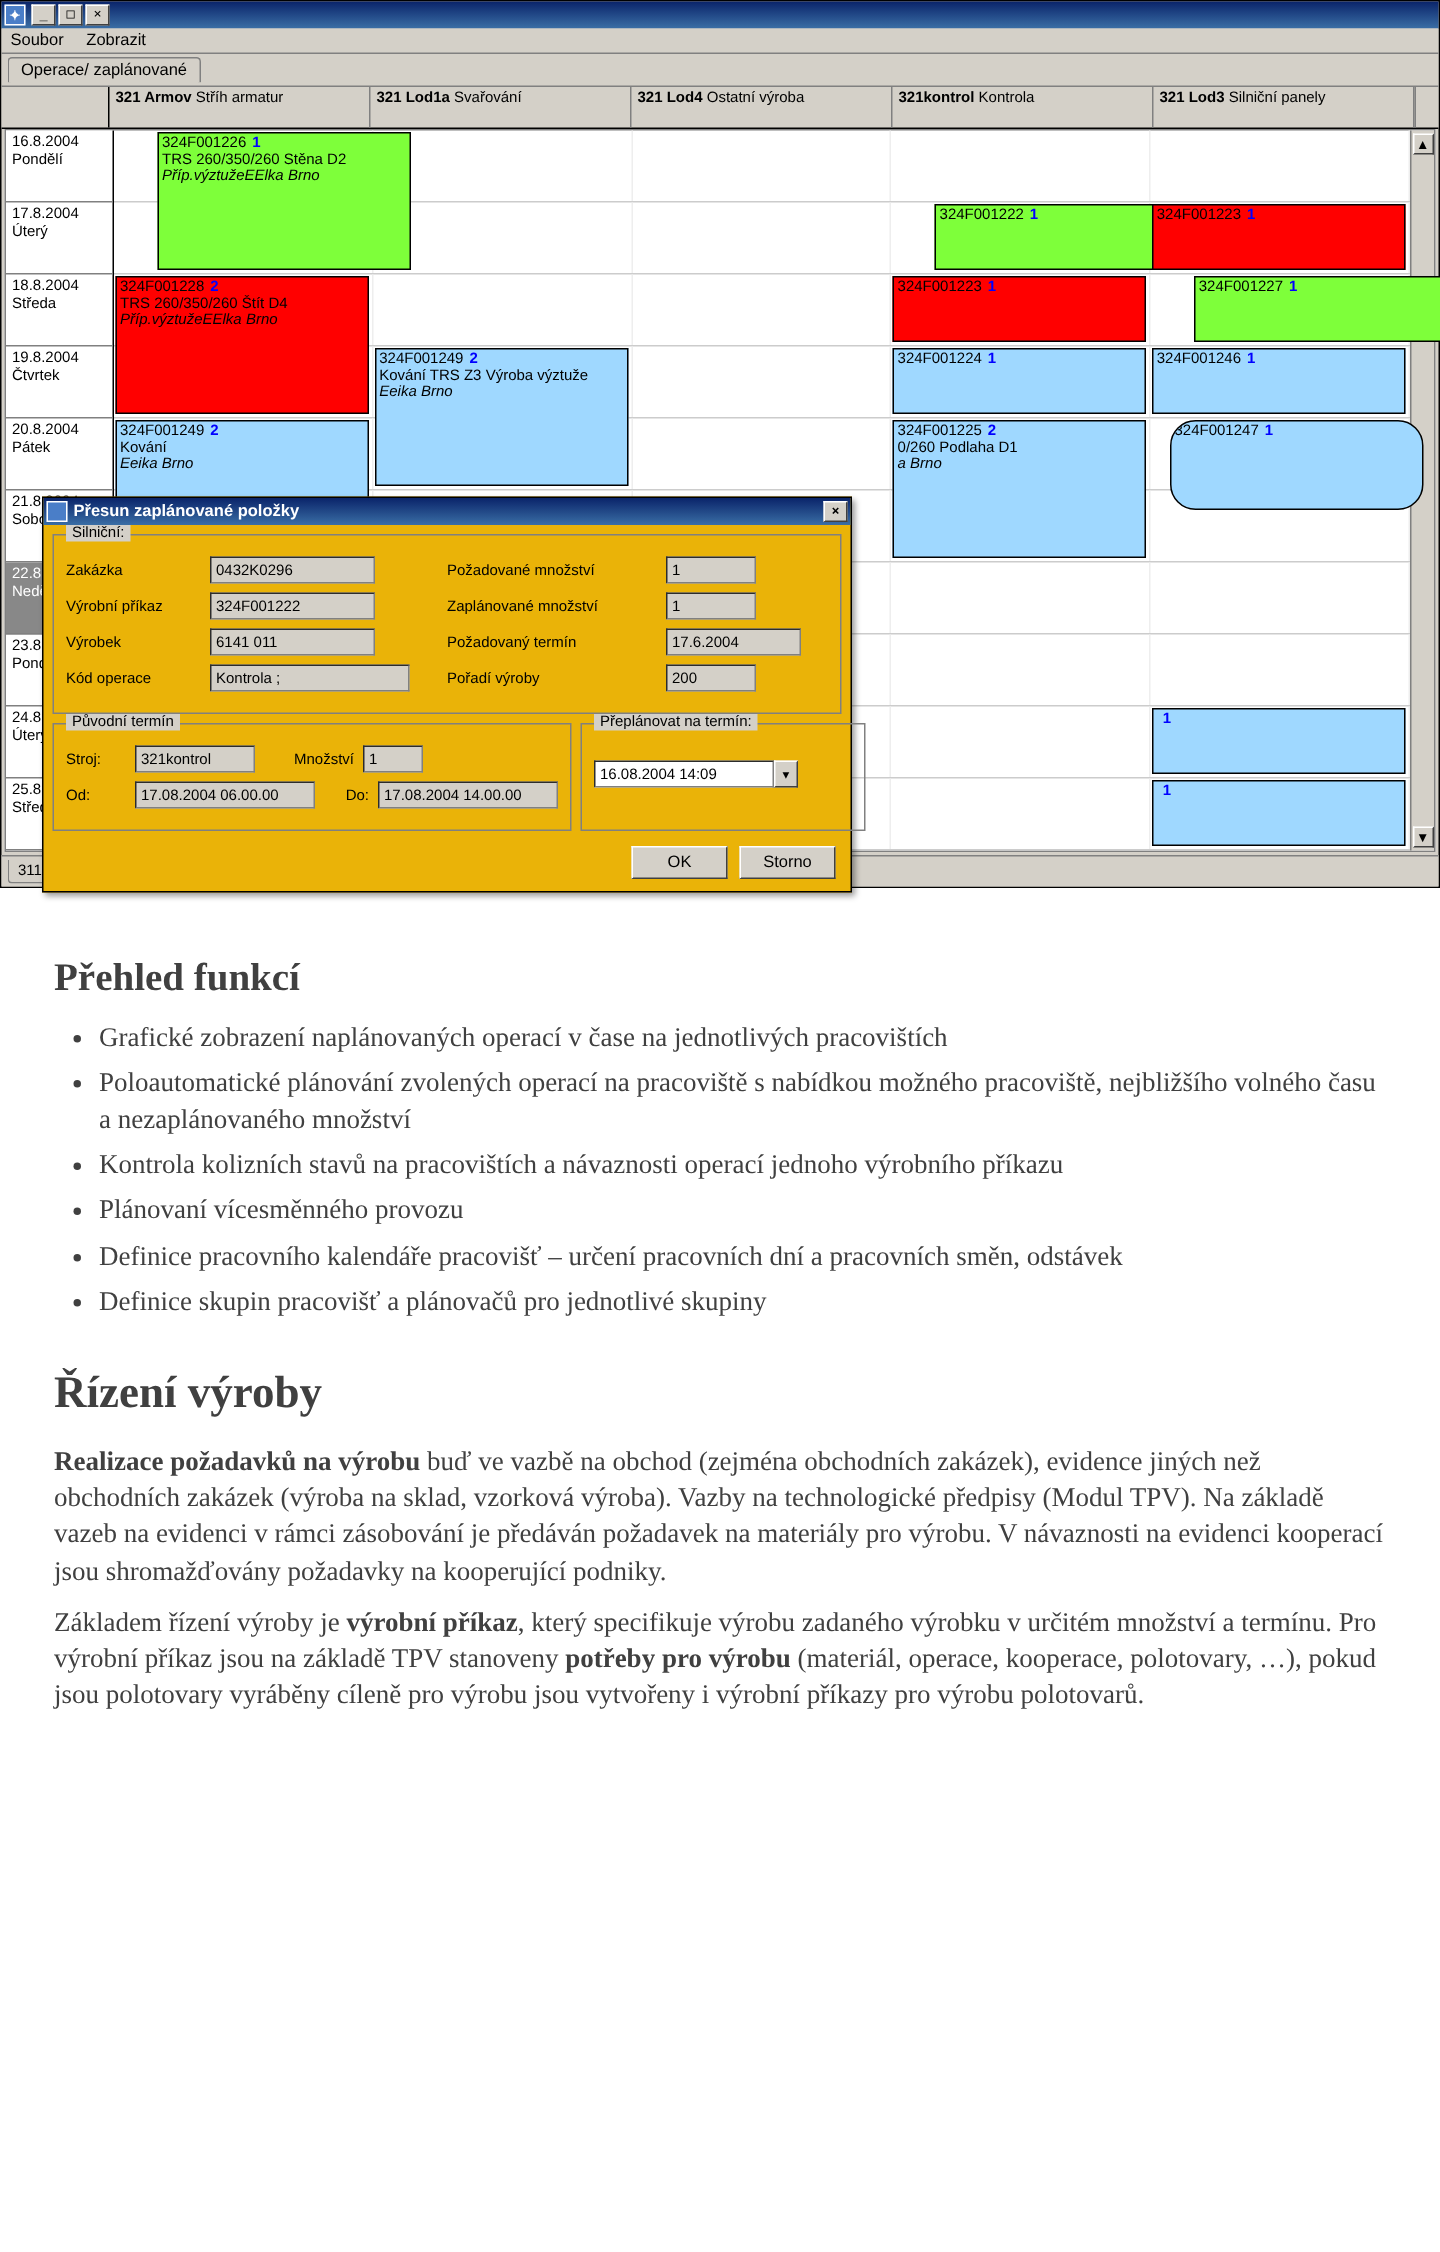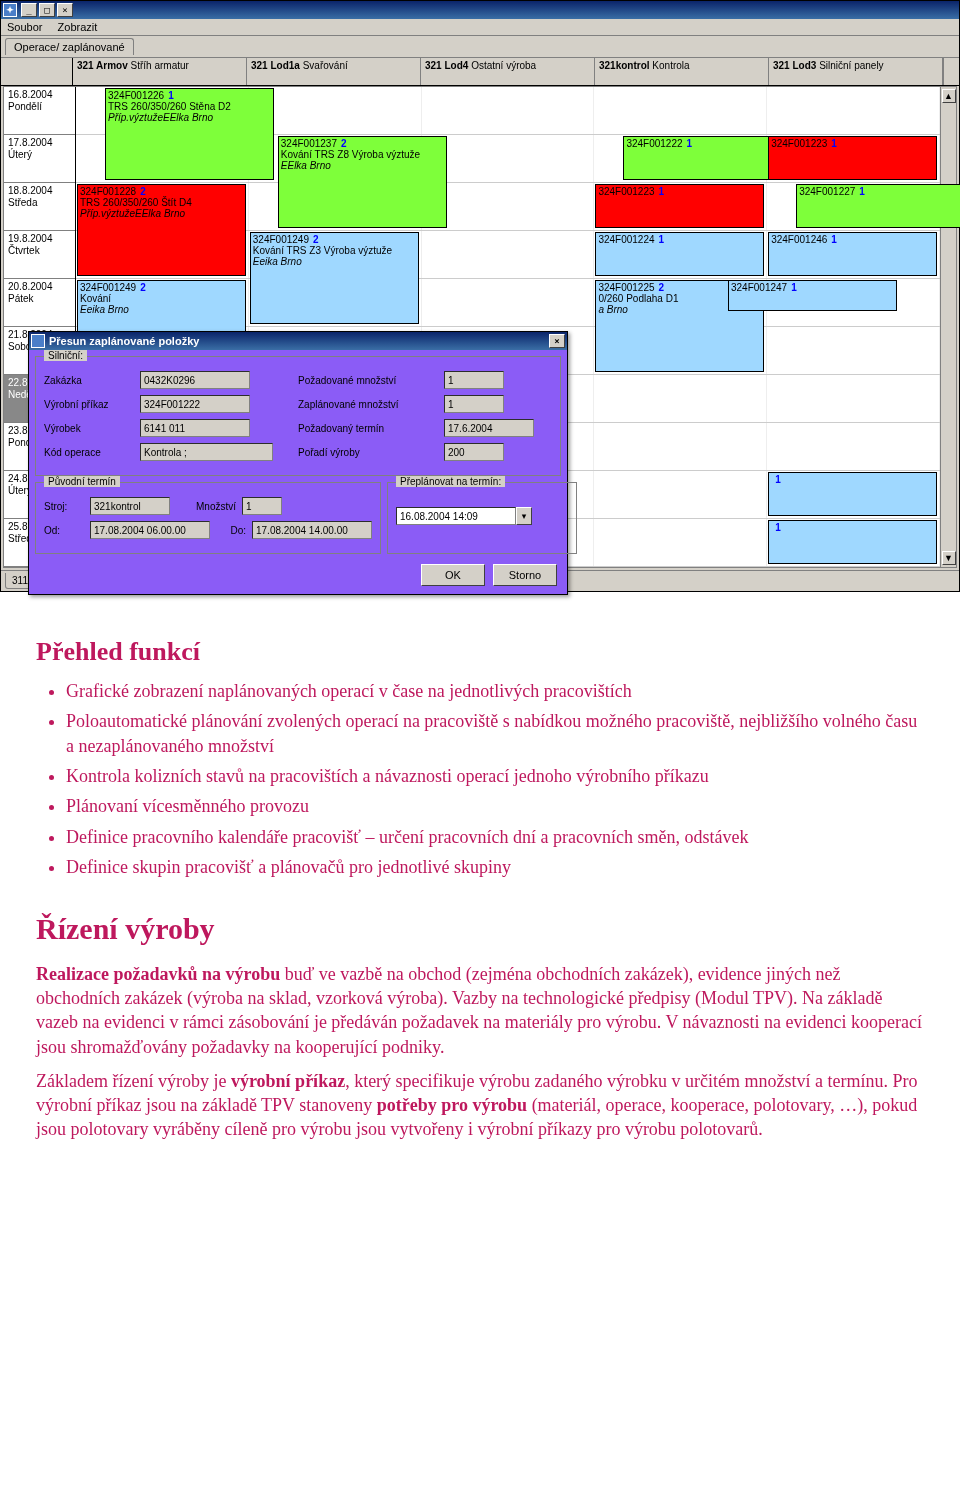--- a/index.html
+++ b/index.html
@@ -155,21 +155,21 @@
     margin-right: 2px;
     font-size: 10px;
     border-radius: 0 0 3px 3px;
     background: #d4d0c8;
   }
   
   .dialog {
     position: absolute;
     left: 90px; top: 318px;
     width: 540px;
-    background: #8b5cf6;
+    background: #eab308;
     border: 1px solid #000;
     box-shadow: 2px 2px 4px rgba(0,0,0,.4);
     z-index: 50;
   }
   .dlg-title {
     background: linear-gradient(#0a246a, #3a6ea5);
     color: #fff;
     height: 18px;
     display: flex; align-items: center;
     padding: 0 2px;
@@ -230,21 +230,21 @@
     border: 1px solid #fff;
     border-right-color:#404040; border-bottom-color:#404040;
     font-size: 9px; text-align: center; line-height: 16px;
   }
   
   .doc {
     padding: 24px 36px 48px 36px;
     font-family: "Times New Roman", serif;
     font-size: 18px;
     line-height: 1.35;
-    color: #be185d;
+    color: #404040;
     background: #fff;
   }
   .doc h2 { font-size: 26px; font-weight: bold; margin: 18px 0 10px; }
   .doc h1 { font-size: 30px; font-weight: bold; margin: 30px 0 12px; }
   .doc ul { margin: 6px 0 6px 30px; padding: 0; }
   .doc li { margin: 6px 0; }
   .doc p { margin: 10px 0; }
   .doc b { font-weight: bold; }
 </style>
 </head>
@@ -377,32 +377,31 @@
           <div class="gridcols">
             <div class="gc"></div>
             <div class="gc"></div>
             <div class="gc"></div>
             <div class="gc"></div>
             <div class="gc"></div>
           </div>
         </div>
 
     <div class="op green" style="left: 1px; top: 1px; width: 168.8px; height: 92px;"><span class="code">324F001226</span><span class="num">1</span><br>TRS 260/350/260 Stěna D2<br><span class="desc">Příp.výztužeEElka Brno</span></div>
-        <div class="op green" style="left: 173.8px; top: 49px; width: 168.8px; height: 92px;"><span class="code">324F001237</span><span class="num">2</span><br>Kování TRS Z8 Výroba výztuže<br><span class="desc">EElka Brno</span></div>
         <div class="op green" style="left: 519.4px; top: 49px; width: 190px; height: 44px;"><span class="code">324F001222</span><span class="num">1</span></div>
         <div class="op red" style="left: 692.2px; top: 49px; width: 168.8px; height: 44px;"><span class="code">324F001223</span><span class="num">1</span></div>
         <div class="op red" style="left: 1px; top: 97px; width: 168.8px; height: 92px;"><span class="code">324F001228</span><span class="num">2</span><br>TRS 260/350/260 Štít D4<br><span class="desc">Příp.výztužeEElka Brno</span></div>
         <div class="op red" style="left: 519.4px; top: 97px; width: 168.8px; height: 44px;"><span class="code">324F001223</span><span class="num">1</span></div>
         <div class="op green" style="left: 692.2px; top: 97px; width: 168.8px; height: 44px;"><span class="code">324F001227</span><span class="num">1</span></div>
         <div class="op blue" style="left: 173.8px; top: 145px; width: 168.8px; height: 92px;"><span class="code">324F001249</span><span class="num">2</span><br>Kování TRS Z3 Výroba výztuže<br><span class="desc">Eeika Brno</span></div>
         <div class="op blue" style="left: 519.4px; top: 145px; width: 168.8px; height: 44px;"><span class="code">324F001224</span><span class="num">1</span></div>
         <div class="op blue" style="left: 692.2px; top: 145px; width: 168.8px; height: 44px;"><span class="code">324F001246</span><span class="num">1</span></div>
         <div class="op blue" style="left: 1px; top: 193px; width: 168.8px; height: 92px;"><span class="code">324F001249</span><span class="num">2</span><br>Kování<br><span class="desc">Eeika Brno</span></div>
         <div class="op blue" style="left: 519.4px; top: 193px; width: 168.8px; height: 92px;"><span class="code">324F001225</span><span class="num">2</span><br>0/260 Podlaha D1<br><span class="desc">a Brno</span></div>
-        <div class="op blue" style="left: 652px; top: 193px; width: 168.8px; height: 31px;"><span class="code">324F001247</span><span class="num">1</span></div>
+        <div class="op blue" style="left: 704px; top: 193px; width: 168.8px; height: 60px; border-radius: 17px;"><span class="code">324F001247</span><span class="num">1</span></div>
         <div class="op blue" style="left: 692.2px; top: 385px; width: 168.8px; height: 44px;"><span class="code"></span><span class="num">1</span></div>
         <div class="op blue" style="left: 692.2px; top: 433px; width: 168.8px; height: 44px;"><span class="code"></span><span class="num">1</span></div>
       </div>
     <div class="vscroll">
       <div class="arrow">▲</div>
       <div class="arrow">▼</div>
     </div>
 
     <div class="dialog" style="left:24px;top:244px;">
       <div class="dlg-title">

